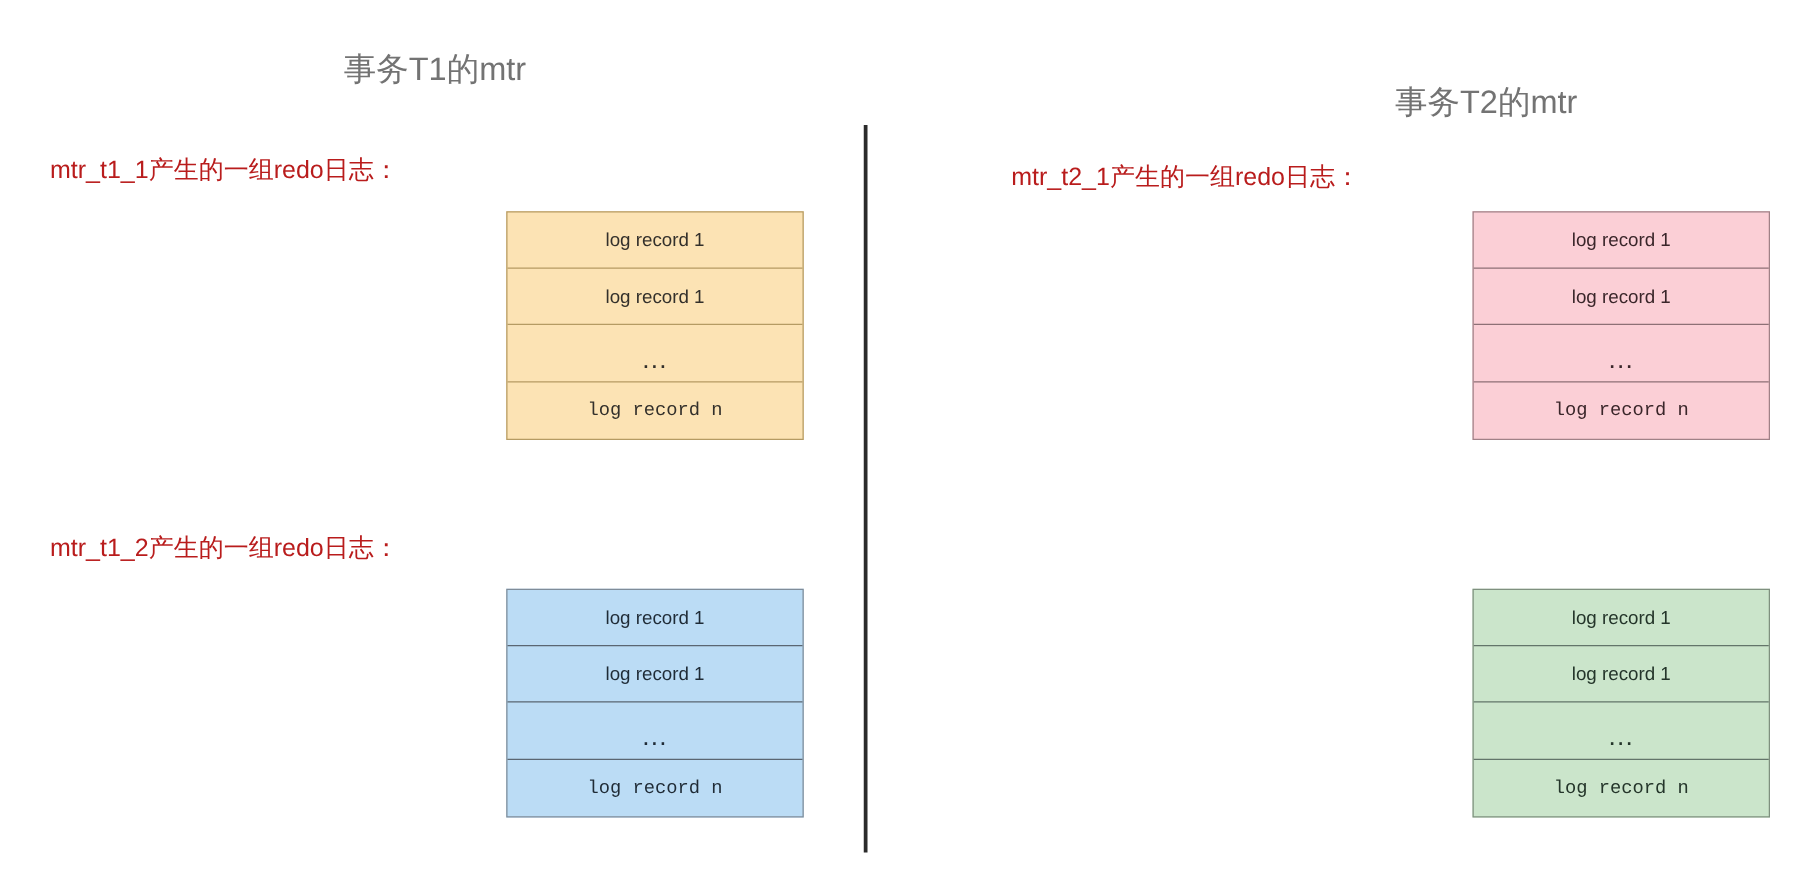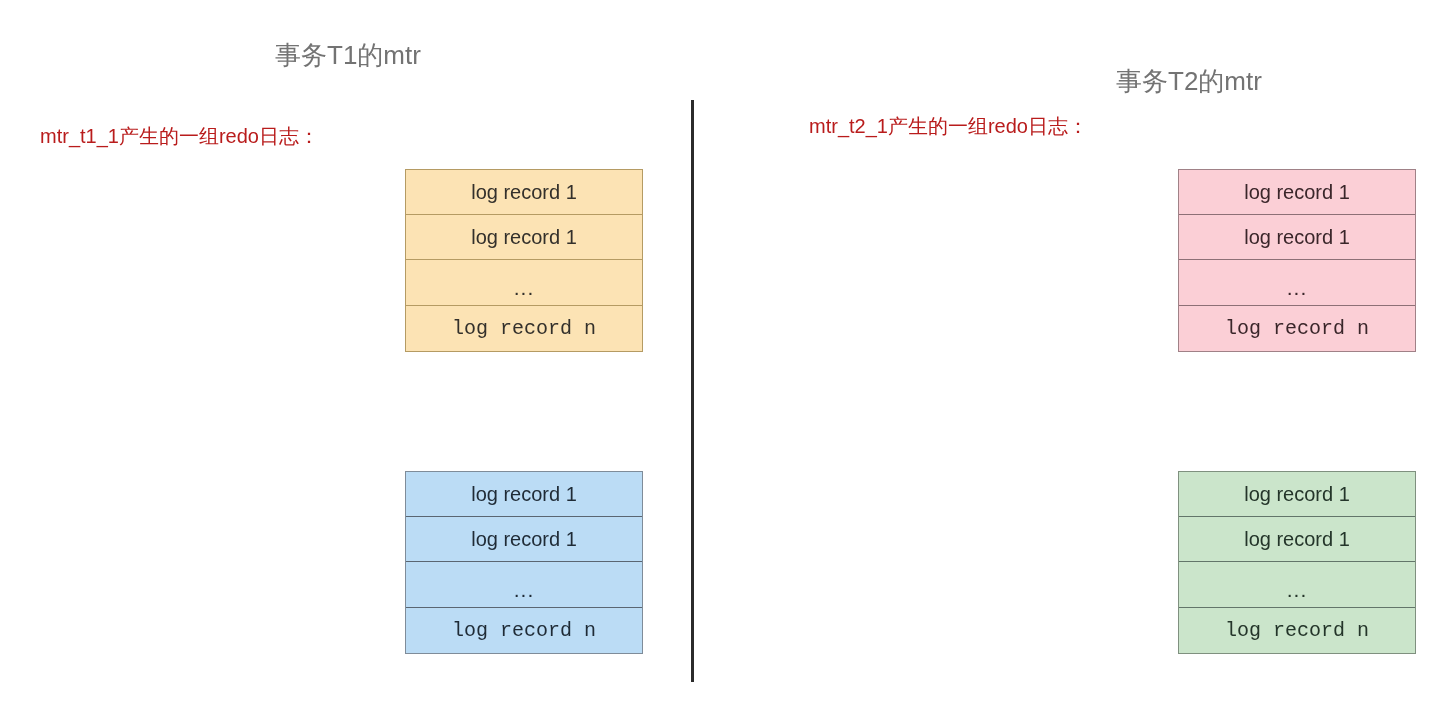--- a/index.html
+++ b/index.html
@@ -48,37 +48,37 @@
   
   .caption {
     position: absolute;
     font-size: 20px;
     line-height: 1;
     color: #b91c1c;
     white-space: nowrap;
   }
   #cap-t1-1 { left: 40px;  top: 126px; }
   #cap-t1-2 { left: 40px;  top: 429px; }
-  #cap-t2-1 { left: 809px; top: 116px; }
+  #cap-t2-1 { left: 809px; top: 132px; }
   #cap-t2-2 { left: 808px; top: 429px; }
 
   
   .stack {
     position: absolute;
     width: 238px;
     box-sizing: border-box;
     border: 1px solid #9a8d74;
   }
   .stack .row {
     height: 45px;
     box-sizing: border-box;
     display: flex;
     align-items: center;
     justify-content: center;
-    font-size: 20px;
+    font-size: 15px;
     line-height: 1;
     color: #2b2b2b;
     border-bottom: 1px solid #9a8d74;
   }
   .stack .row:last-child { border-bottom: none; font-family: Liberation Mono, monospace; }
   .stack .row.ellipsis {
     height: 46px;
     align-items: flex-end;
     padding-bottom: 7px;
     letter-spacing: 1px;
@@ -117,20 +117,21 @@
 
   <div class="caption" id="cap-t1-1">mtr_t1_1产生的一组redo日志：</div>
 
   <div class="stack orange" id="stack-t1-1">
     <div class="row">log record 1</div>
     <div class="row">log record 1</div>
     <div class="row ellipsis">...</div>
     <div class="row">log record n</div>
   </div>
 
+  <div class="caption" id="cap-t1-2">mtr_t1_2产生的一组redo日志：</div>
 
   <div class="stack blue" id="stack-t1-2">
     <div class="row">log record 1</div>
     <div class="row">log record 1</div>
     <div class="row ellipsis">...</div>
     <div class="row">log record n</div>
   </div>
 
   <div class="caption" id="cap-t2-1">mtr_t2_1产生的一组redo日志：</div>
 

